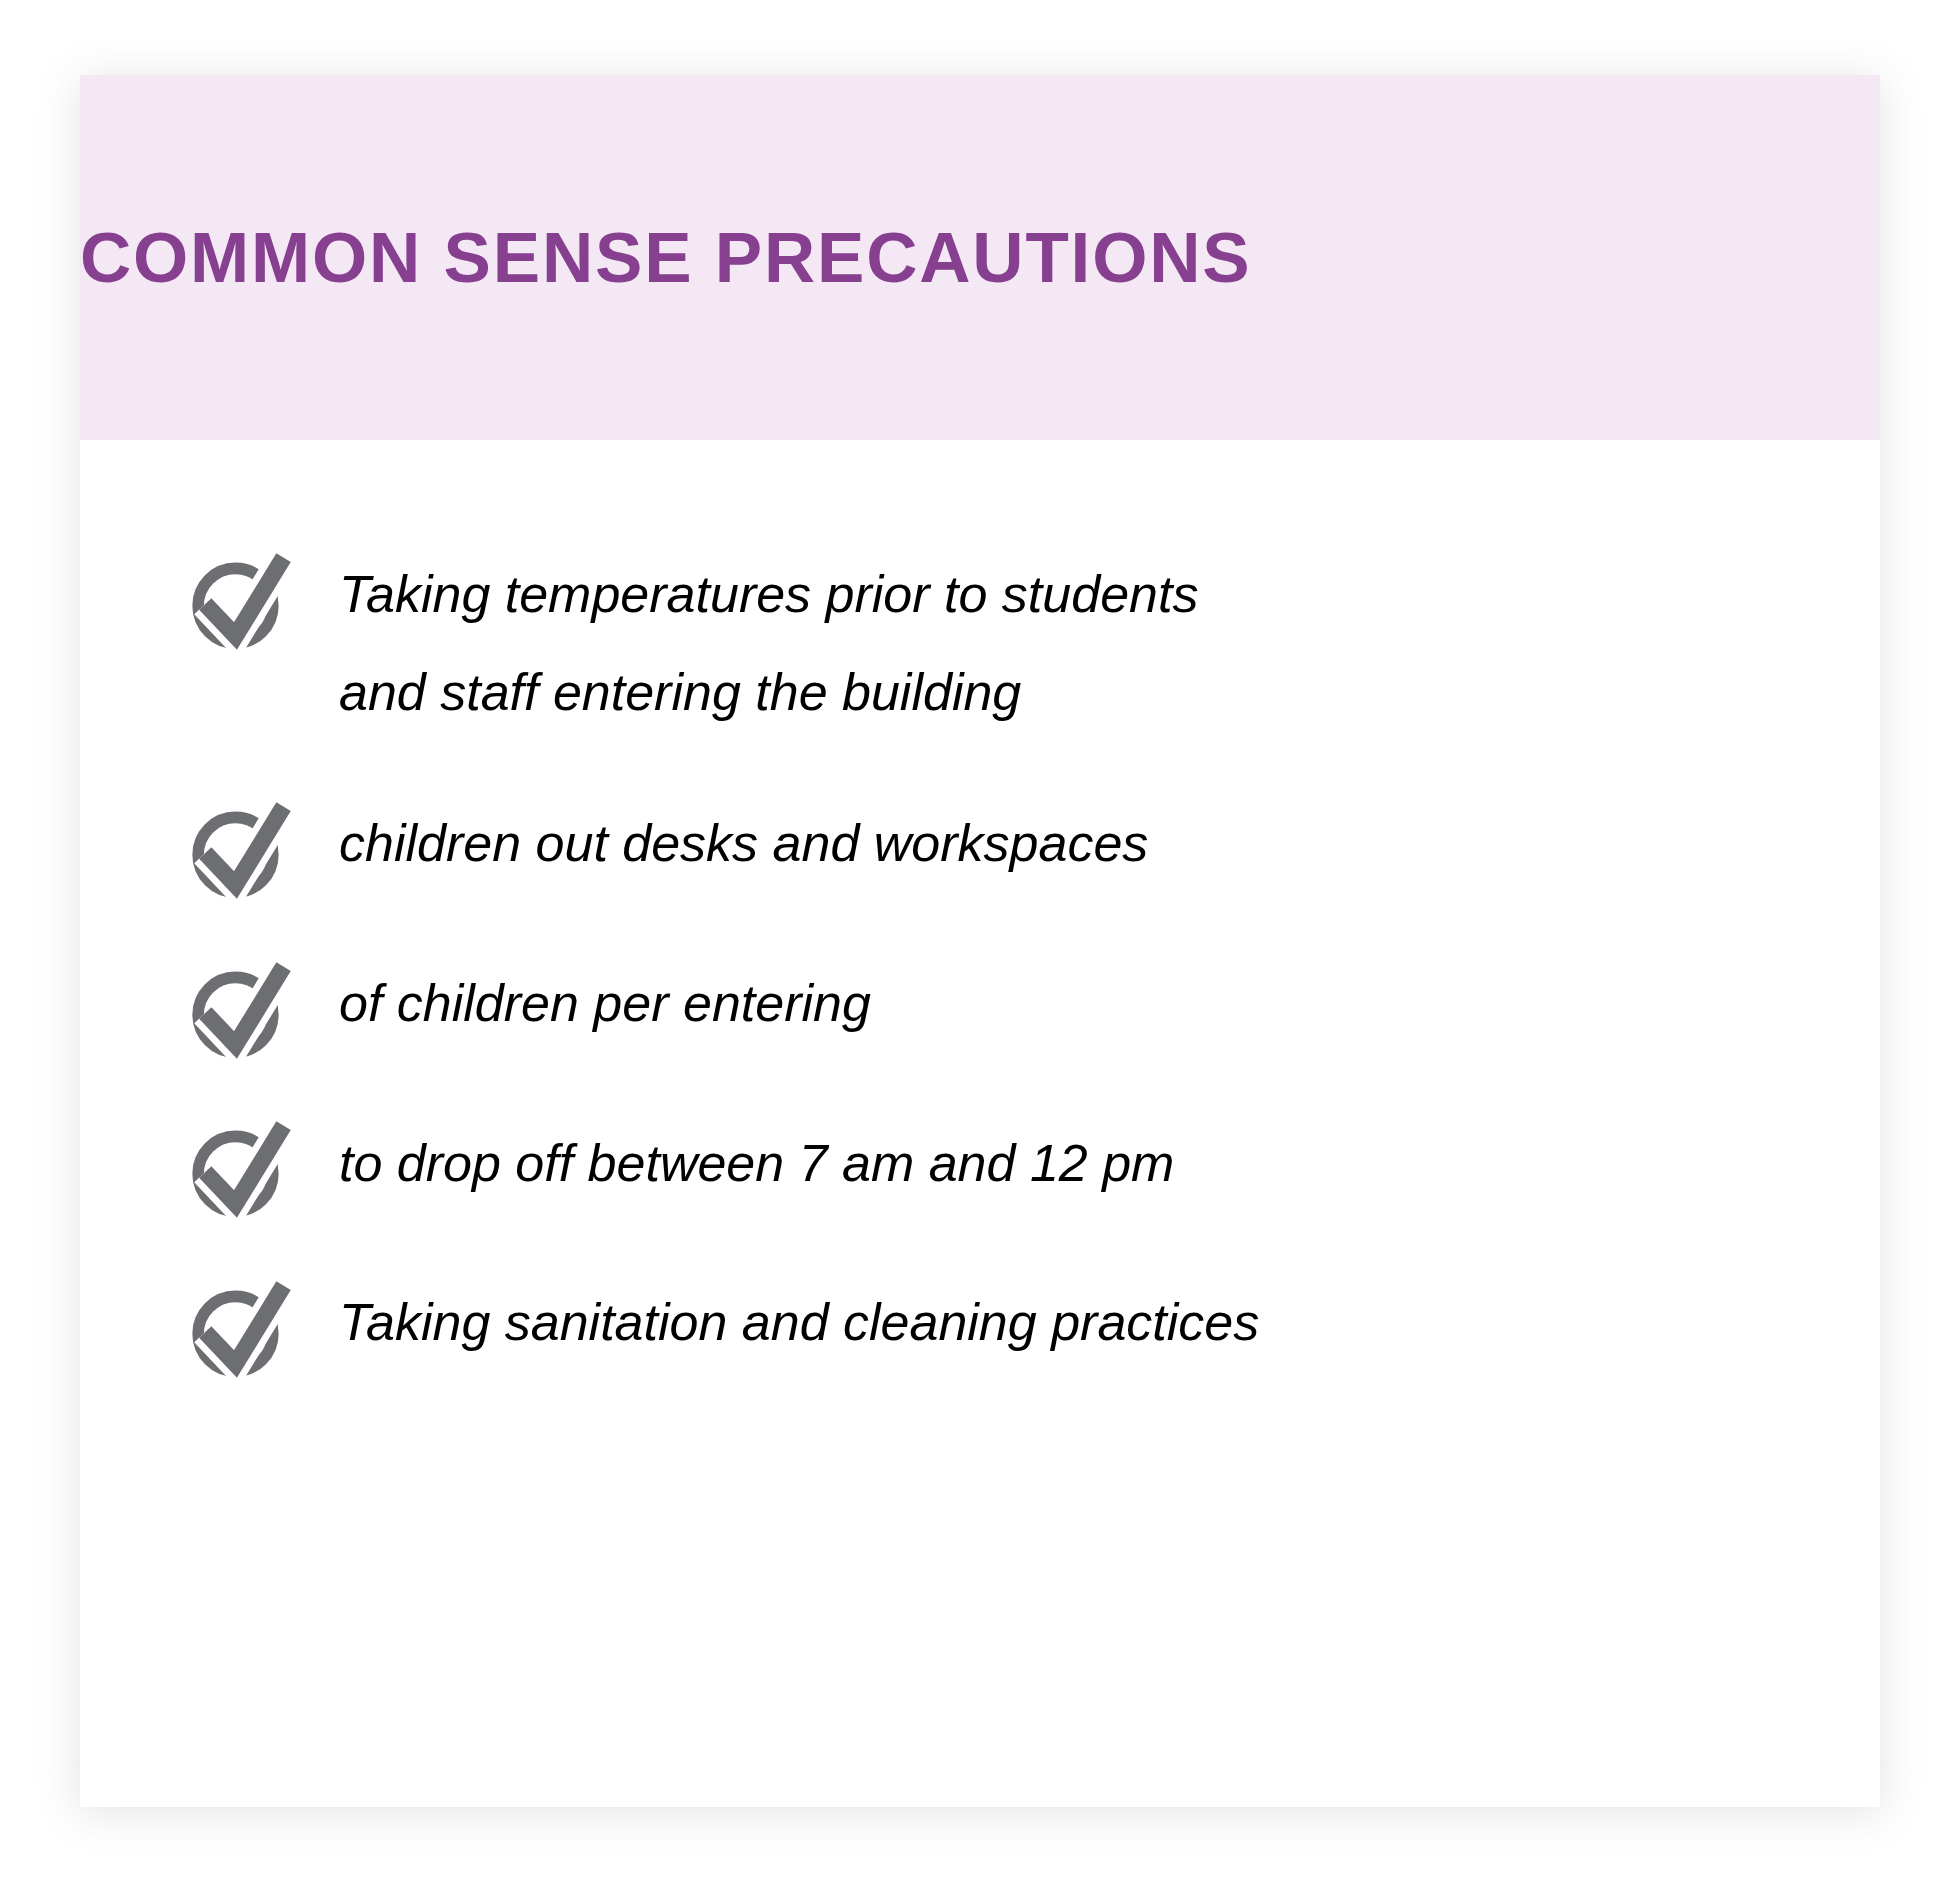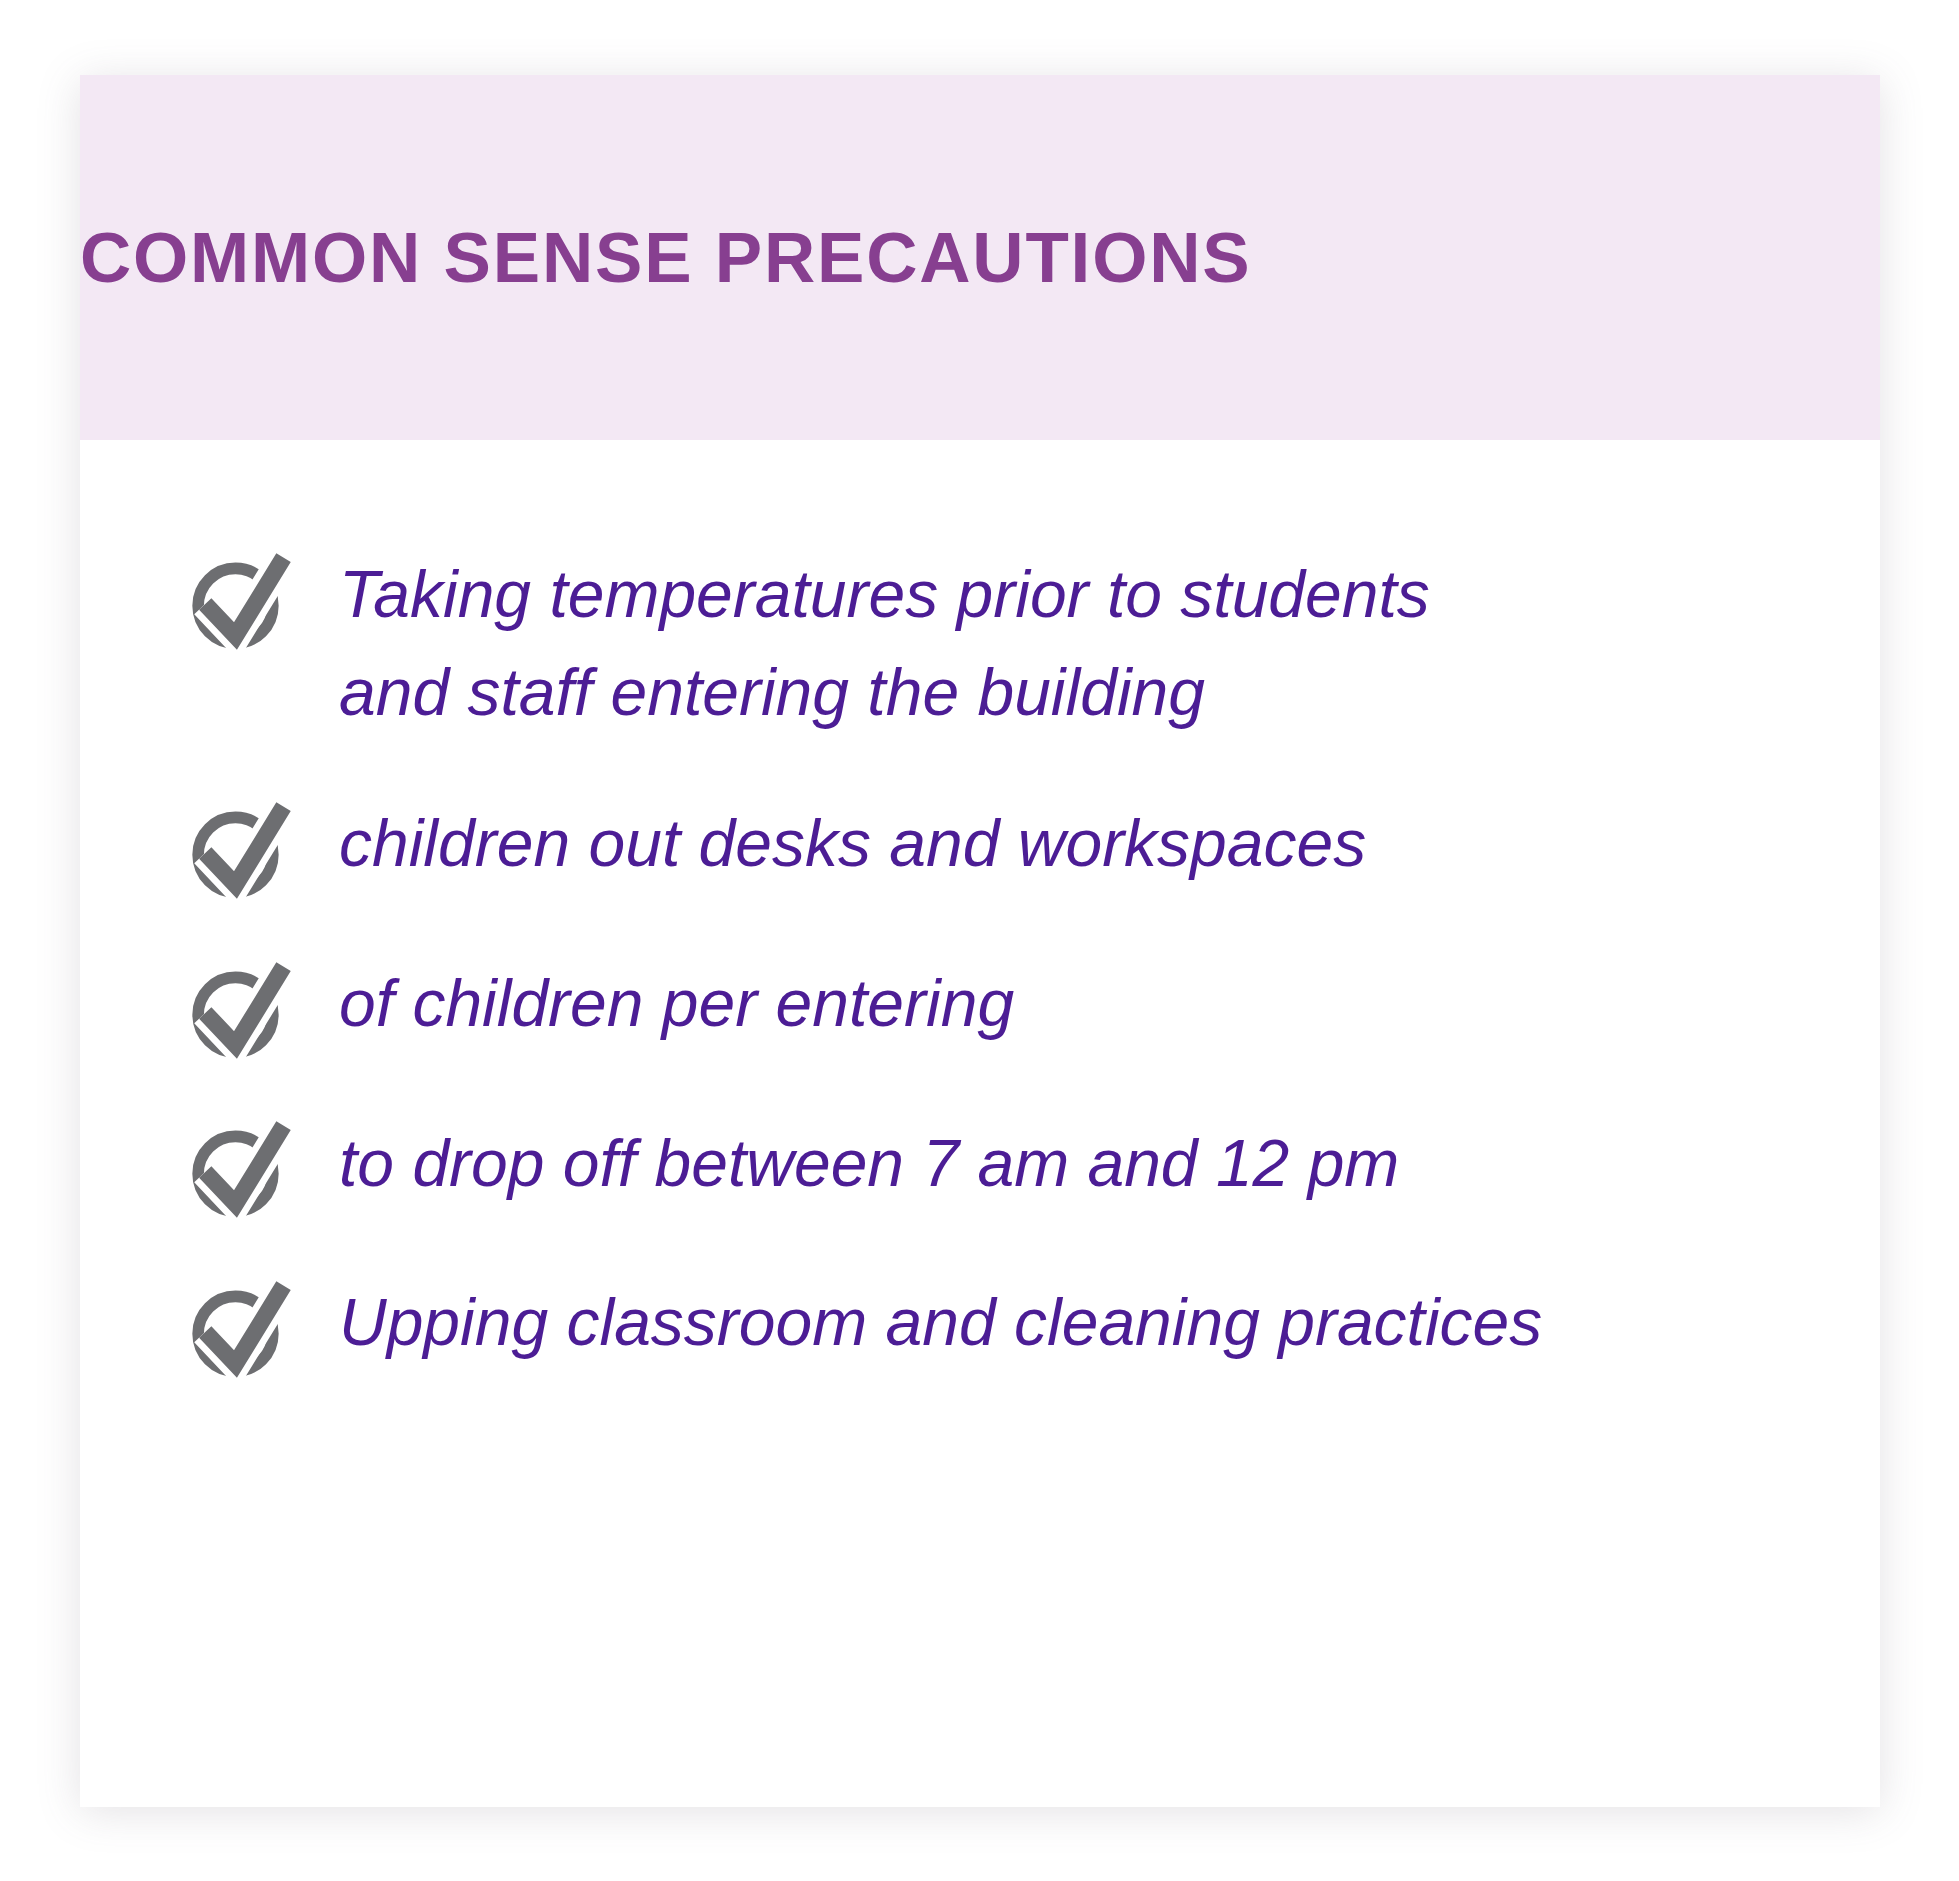--- a/index.html
+++ b/index.html
@@ -56,23 +56,23 @@
     height: 105px;
     margin-top: 1.8px;
     margin-right: 43px;
   }
   .check svg {
     display: block;
     width: 105px;
     height: 105px;
   }
   .item-text {
-    font-size: 66px;
+    font-size: 52px;
     font-style: italic;
-    color: #4c1d95;
+    color: #000000;
     line-height: 98px;
   }
   .line {
     display: block;
     white-space: nowrap;
   }
   .line:empty {
     display: none;
   }
 </style>
@@ -143,21 +143,21 @@
 
       <li class="item">
         <span class="check">
           <svg viewBox="0 0 118 118" xmlns="http://www.w3.org/2000/svg">
             <circle cx="50" cy="66" r="42" fill="none" stroke="#6d6e71" stroke-width="13"></circle>
             <path d="M16 64 L50 100 L104 12" fill="none" stroke="#ffffff" stroke-width="34"></path>
             <path d="M16 64 L50 100 L104 12" fill="none" stroke="#6d6e71" stroke-width="19"></path>
           </svg>
         </span>
         <span class="item-text">
-          <span class="line">Upping classroom and cleaning practices</span>
+          <span class="line">Taking sanitation and cleaning practices</span>
 
         </span>
       </li>
 
     </ul>
   </div>
 </div>
 
 
 </body></html>

